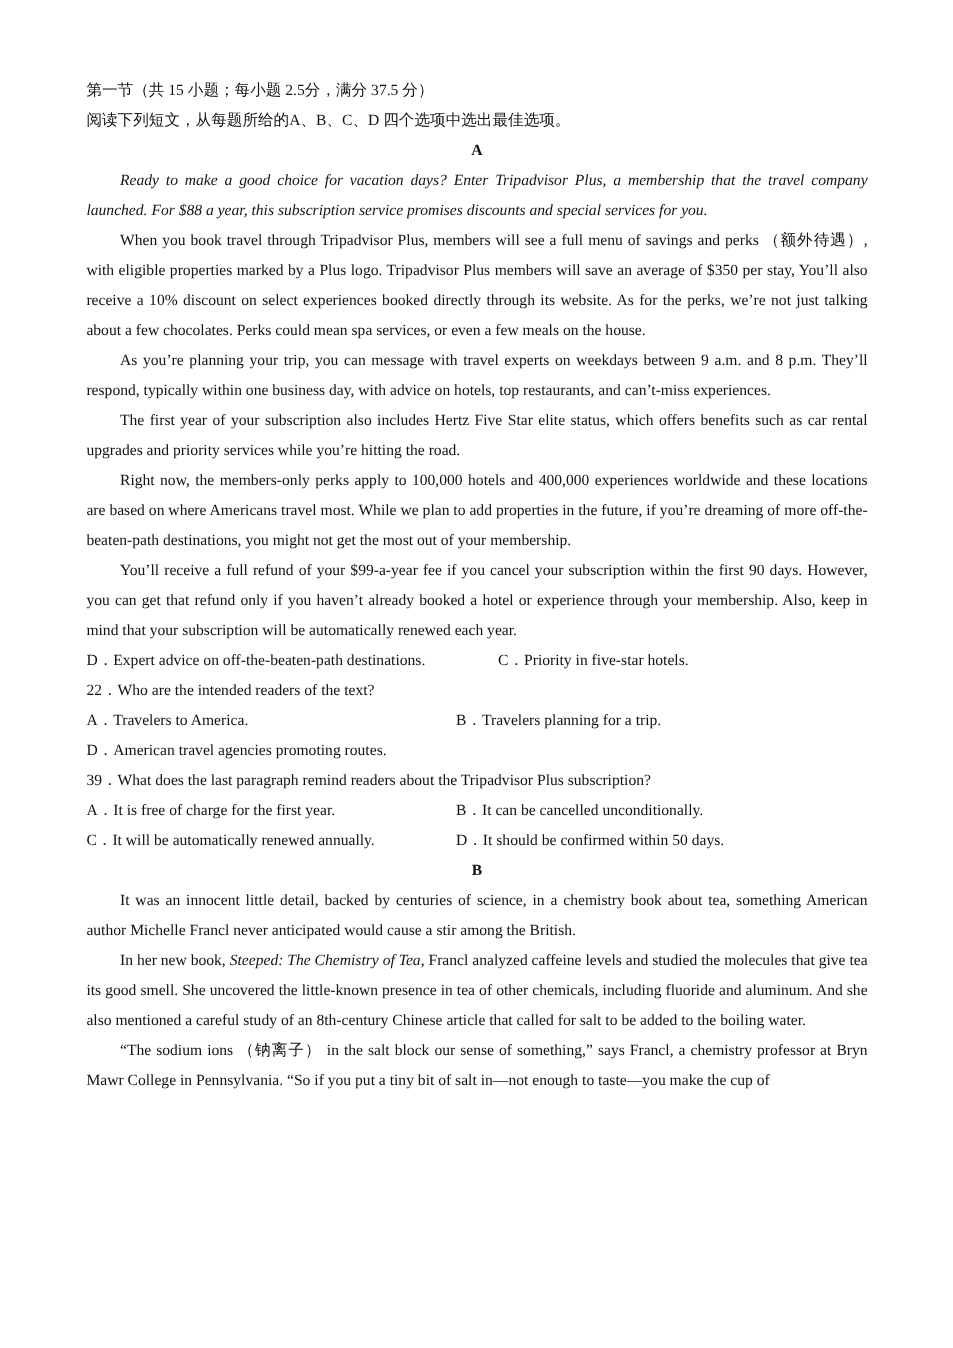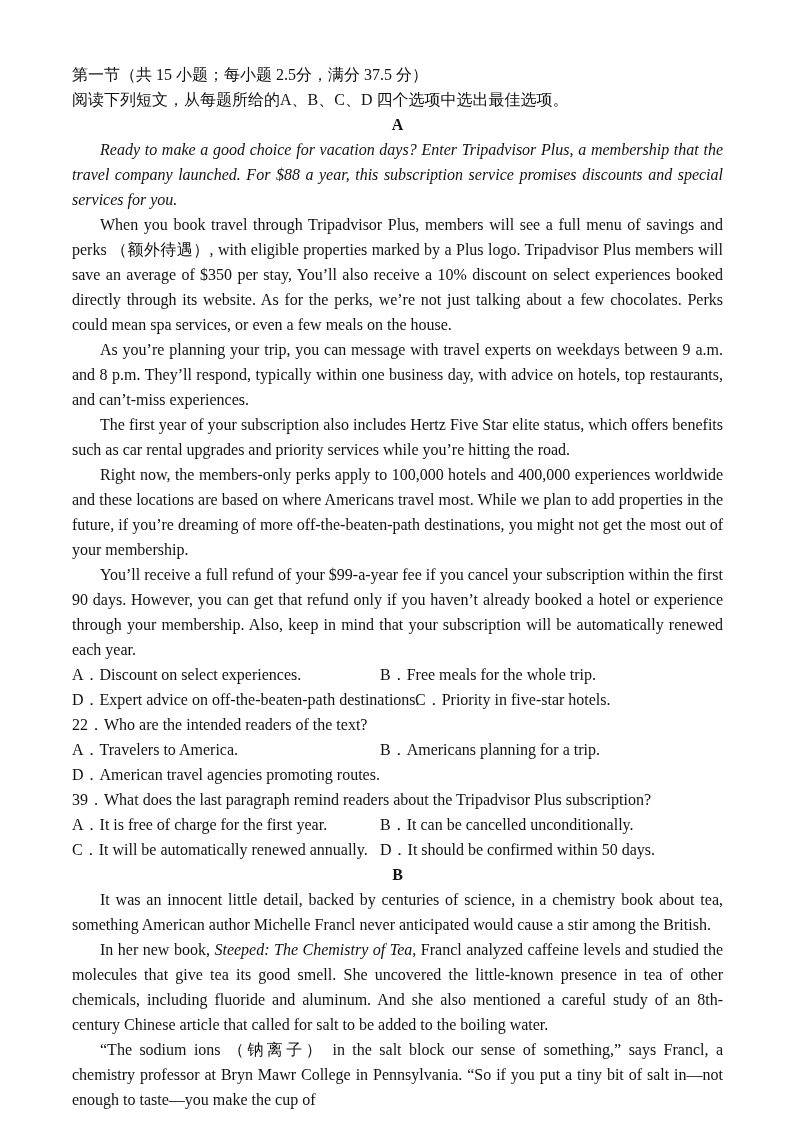--- a/index.html
+++ b/index.html
@@ -3,21 +3,21 @@
   <meta charset="utf-8">
   <style>
     html, body { margin: 0; padding: 0; background: #ffffff; }
     body {
       width: 794px; height: 1123px; overflow: hidden; position: relative;
       font-family: "Liberation Serif", "DejaVu Serif", serif;
       color: #111111;
     }
     .page {
       position: absolute; left: 72px; top: 62px; width: 651px;
-      font-size: 16px; line-height: 25px;
+      font-size: 13px; line-height: 25px;
     }
     .line { white-space: nowrap; }
     .center { text-align: center; font-weight: bold; }
     .para { text-align: justify; text-indent: 28px; }
     .italic { font-style: italic; }
     .q { white-space: nowrap; }
     .opts { display: flex; }
     .opt { width: 308px; white-space: nowrap; }
     .opt.right { width: 343px; }
   </style>
@@ -31,34 +31,30 @@
   <div class="center">A</div>
   <div class="para italic">Ready to make a good choice for vacation days? Enter Tripadvisor Plus, a membership that the travel company launched. For $88 a year, this subscription service promises discounts and special services for you.</div>
   <div class="para">When you book travel through Tripadvisor Plus, members will see a full menu of savings and perks （额外待遇）, with eligible  properties marked by a Plus logo. Tripadvisor Plus members will save an average of $350 per stay, You’ll also receive a 10% discount on select experiences booked directly through its website. As for the perks, we’re not just talking about a few chocolates. Perks could mean spa services, or even a few meals on the house.</div>
   <div class="para">As you’re planning your trip, you can message with travel experts on weekdays between 9 a.m. and 8 p.m. They’ll respond, typically within one business day, with advice on hotels, top restaurants, and can’t-miss experiences.</div>
   <div class="para">The first year of your subscription also includes Hertz Five Star elite status, which offers benefits such as car rental upgrades and priority services while you’re hitting the road.</div>
   <div class="para">Right now, the members-only perks apply to 100,000 hotels and 400,000 experiences worldwide and these locations are based on where Americans travel most. While we plan to add properties in the future, if you’re dreaming of more off-the-beaten-path destinations, you might not get the most out of your membership.</div>
   <div class="para">You’ll receive a full refund of your $99-a-year fee if you cancel your subscription within the first 90 days. However, you can get that refund only if you haven’t already booked a hotel or experience through your membership. Also, keep in mind that your subscription will be automatically renewed each year.</div>
 
   <div>
     <div class="opts">
-      <div class="opt">A．Discount on select experiences.</div>
-      <div class="opt right">B．Free meals for the whole trip.</div>
-    </div>
-    <div class="opts">
       <div class="opt right">D．Expert advice on off-the-beaten-path destinations.</div>
       <div class="opt">C．Priority in five-star hotels.</div>
     </div>
   </div>
 
   <div>
     <div class="q">22．Who are the intended readers of the text?</div>
     <div class="opts">
       <div class="opt">A．Travelers to America.</div>
-      <div class="opt right">B．Americans planning for a trip.</div>
+      <div class="opt right">B．Travelers planning for a trip.</div>
     </div>
     <div class="opts">
       <div class="opt right">D．American travel agencies promoting routes.</div>
     </div>
   </div>
 
   <div>
     <div class="q">39．What does the last paragraph remind readers about the Tripadvisor Plus subscription?</div>
     <div class="opts">
       <div class="opt">A．It is free of charge for the first year.</div>

